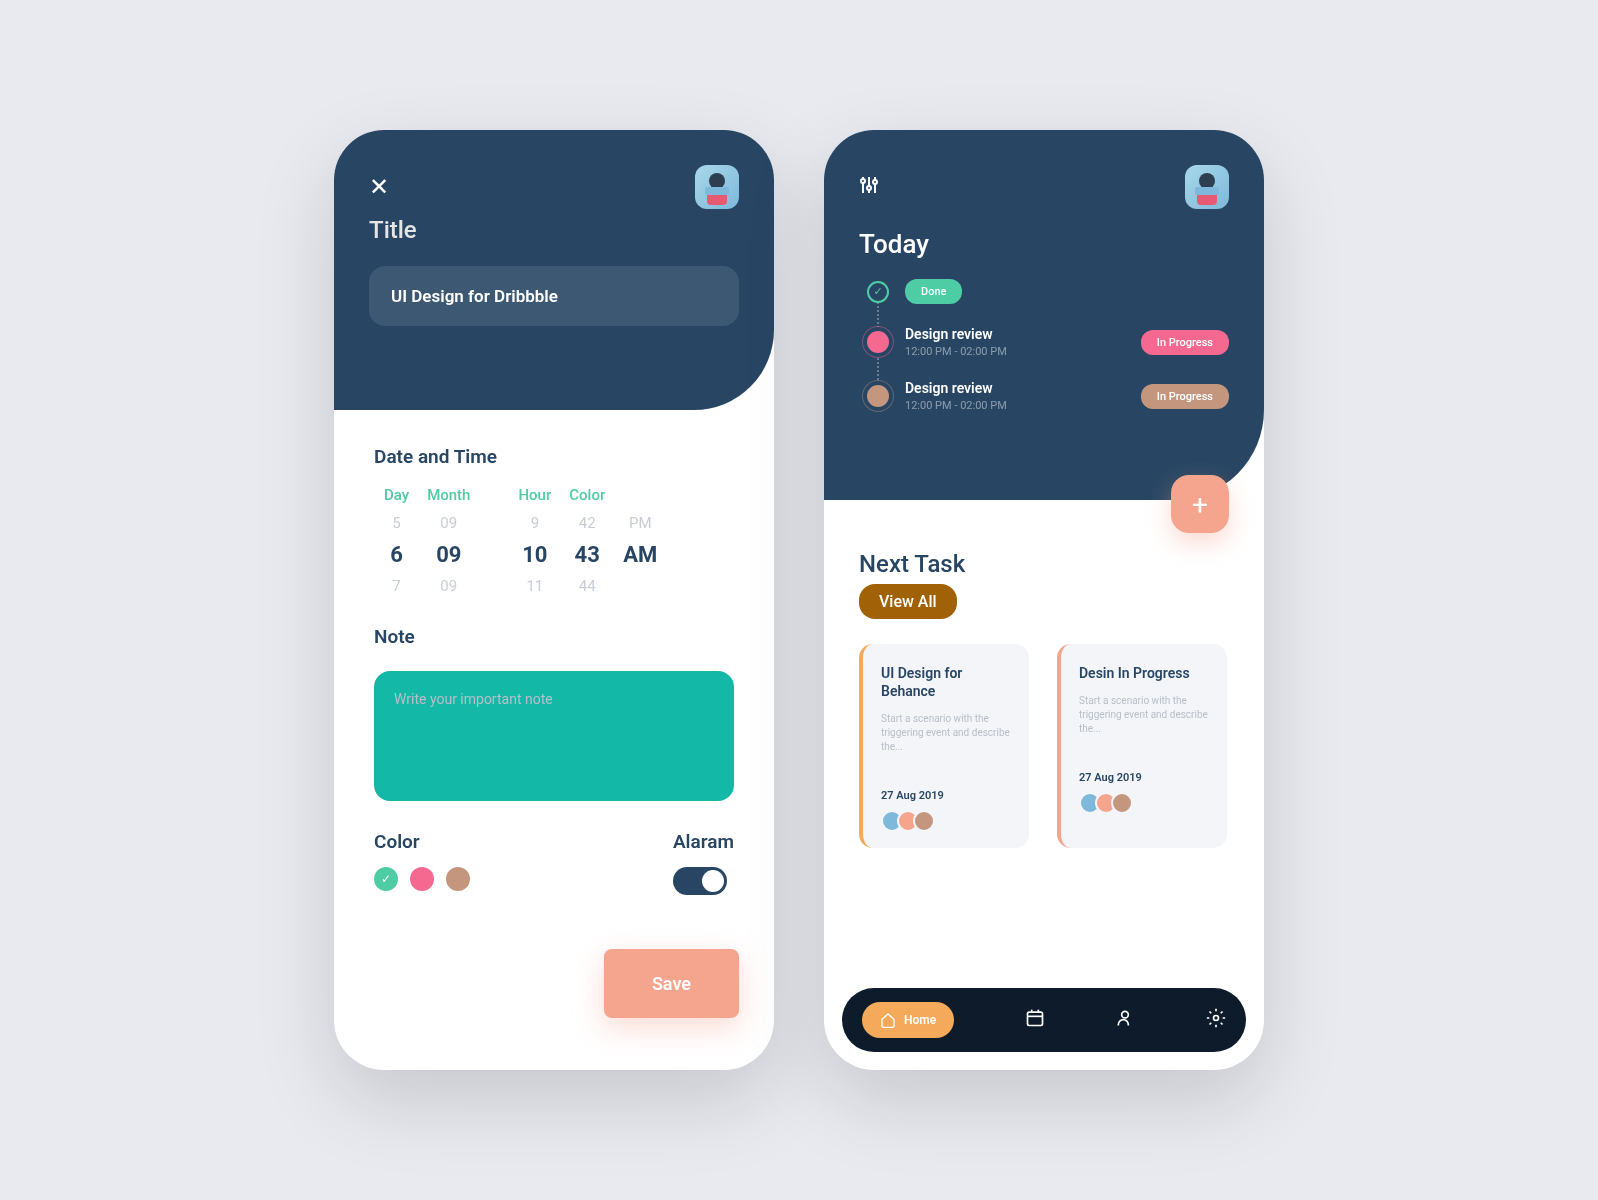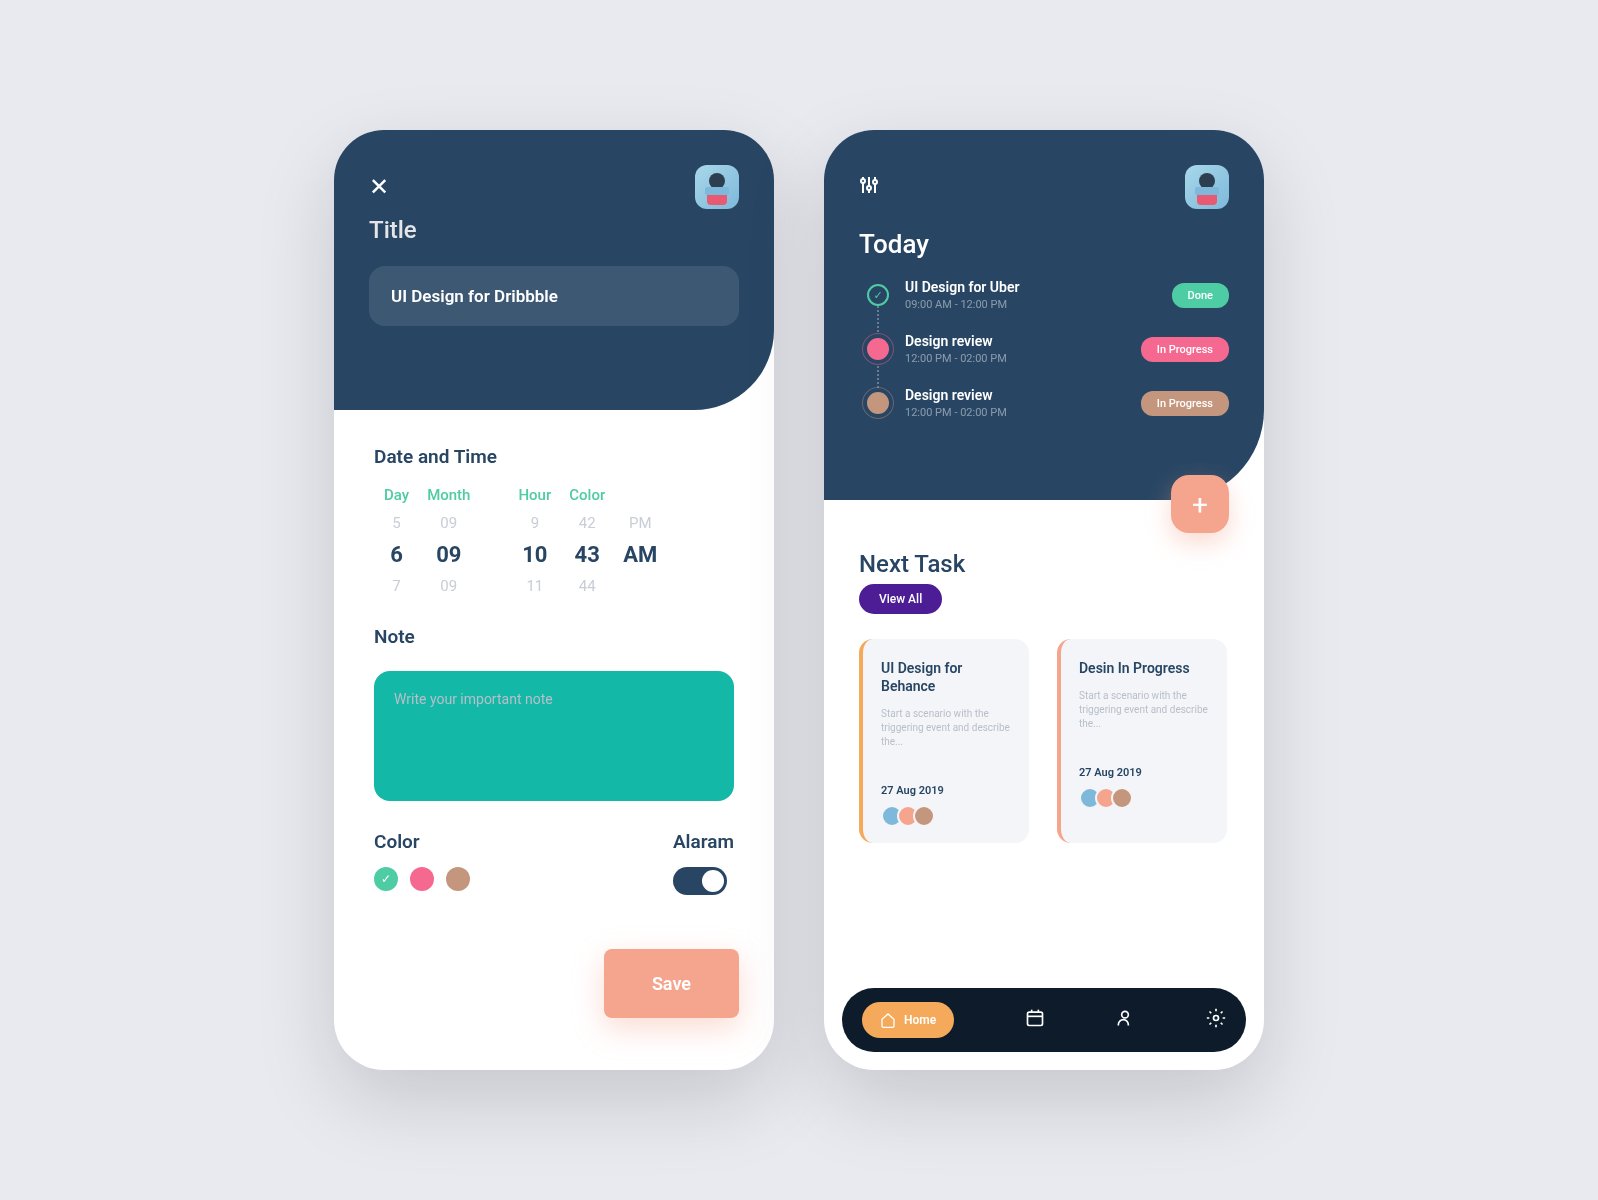--- a/index.html
+++ b/index.html
@@ -55,21 +55,21 @@
 .task-time { color: rgba(255,255,255,0.45); font-size: 11px; margin-top: 3px; }
 .task-badge { padding: 6px 16px; border-radius: 12px; font-size: 11px; color: #fff; font-weight: 500; }
 .badge-done { background: #4ecca3; }
 .badge-pink { background: #f56991; }
 .badge-brown { background: #c4967d; }
 
 .fab { position: absolute; right: 35px; top: 345px; width: 58px; height: 58px; background: #f5a48e; border-radius: 18px; display: flex; align-items: center; justify-content: center; color: #fff; font-size: 28px; cursor: pointer; box-shadow: 0 10px 25px rgba(245,164,142,0.4); z-index: 2; }
 
 .s2-body { padding: 50px 35px 20px; }
 .next-title { color: #284664; font-size: 24px; font-weight: 500; margin-bottom: 6px; }
-.view-all { background: #4c1d95; color: #fff; border: none; border-radius: 16px; padding: 8px 20px; font-size: 12px; font-weight: 500; cursor: pointer; }
+.view-all { background: #a16207; color: #fff; border: none; border-radius: 16px; padding: 8px 20px; font-size: 16px; font-weight: 500; cursor: pointer; }
 .cards { display: flex; gap: 28px; margin-top: 25px; }
 .card { background: #f3f5f8; border-radius: 14px; padding: 20px 18px 16px; width: 170px; border-left: 4px solid; position: relative; }
 .card.orange { border-left-color: #f5a95a; }
 .card.coral { border-left-color: #f5a48e; }
 .card-title { color: #284664; font-size: 14px; font-weight: 600; line-height: 1.3; }
 .card-desc { color: #b8bfc9; font-size: 10px; line-height: 1.4; margin-top: 12px; }
 .card-date { color: #284664; font-size: 11px; font-weight: 600; margin-top: 35px; }
 .card-avatars { display: flex; margin-top: 8px; }
 .card-avatars .av { width: 22px; height: 22px; border-radius: 50%; border: 2px solid #f3f5f8; margin-left: -6px; }
 .card-avatars .av:first-child { margin-left: 0; }
@@ -172,24 +172,20 @@
             <circle cx="22" cy="16" r="8" fill="#2d3e50"></circle>
             <rect x="12" y="24" width="20" height="16" rx="4" fill="#e85a71"></rect>
             <rect x="10" y="22" width="24" height="8" rx="2" fill="#7eb8da"></rect>
           </svg>
       </div>
     </div>
     <div class="s2-title">Today</div>
     <div class="timeline">
       <div class="task-row">
         <div class="task-dot done"></div>
-        <div class="task-info">
-          <div class="task-name">UI Design for Uber</div>
-          <div class="task-time">09:00 AM - 12:00 PM</div>
-        </div>
         <div class="task-badge badge-done">Done</div>
       </div>
       <div class="task-row">
         <div class="task-dot pink"></div>
         <div class="task-info">
           <div class="task-name">Design review</div>
           <div class="task-time">12:00 PM - 02:00 PM</div>
         </div>
         <div class="task-badge badge-pink">In Progress</div>
       </div>

